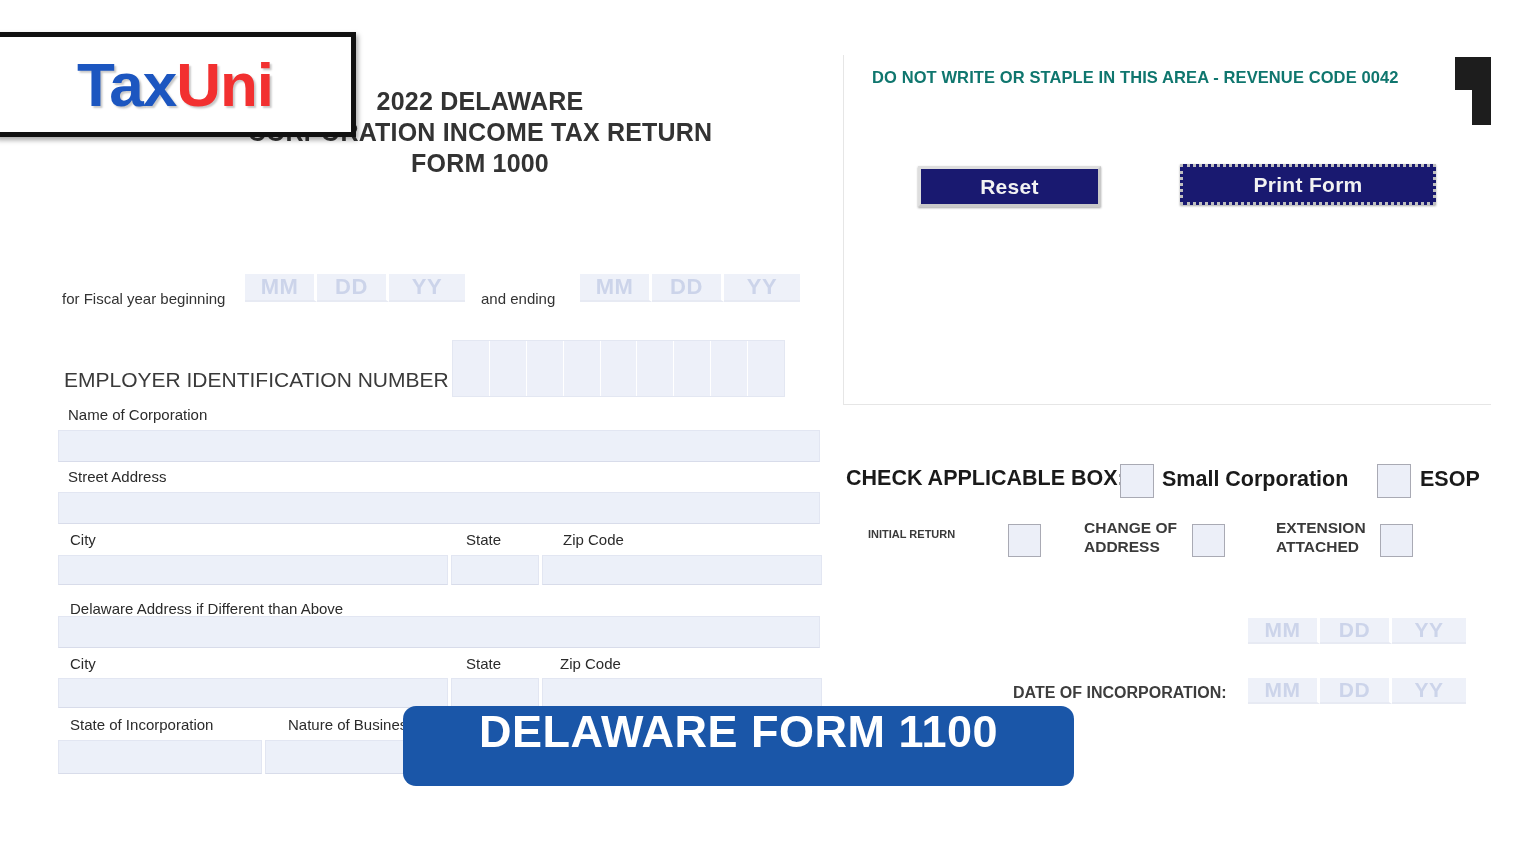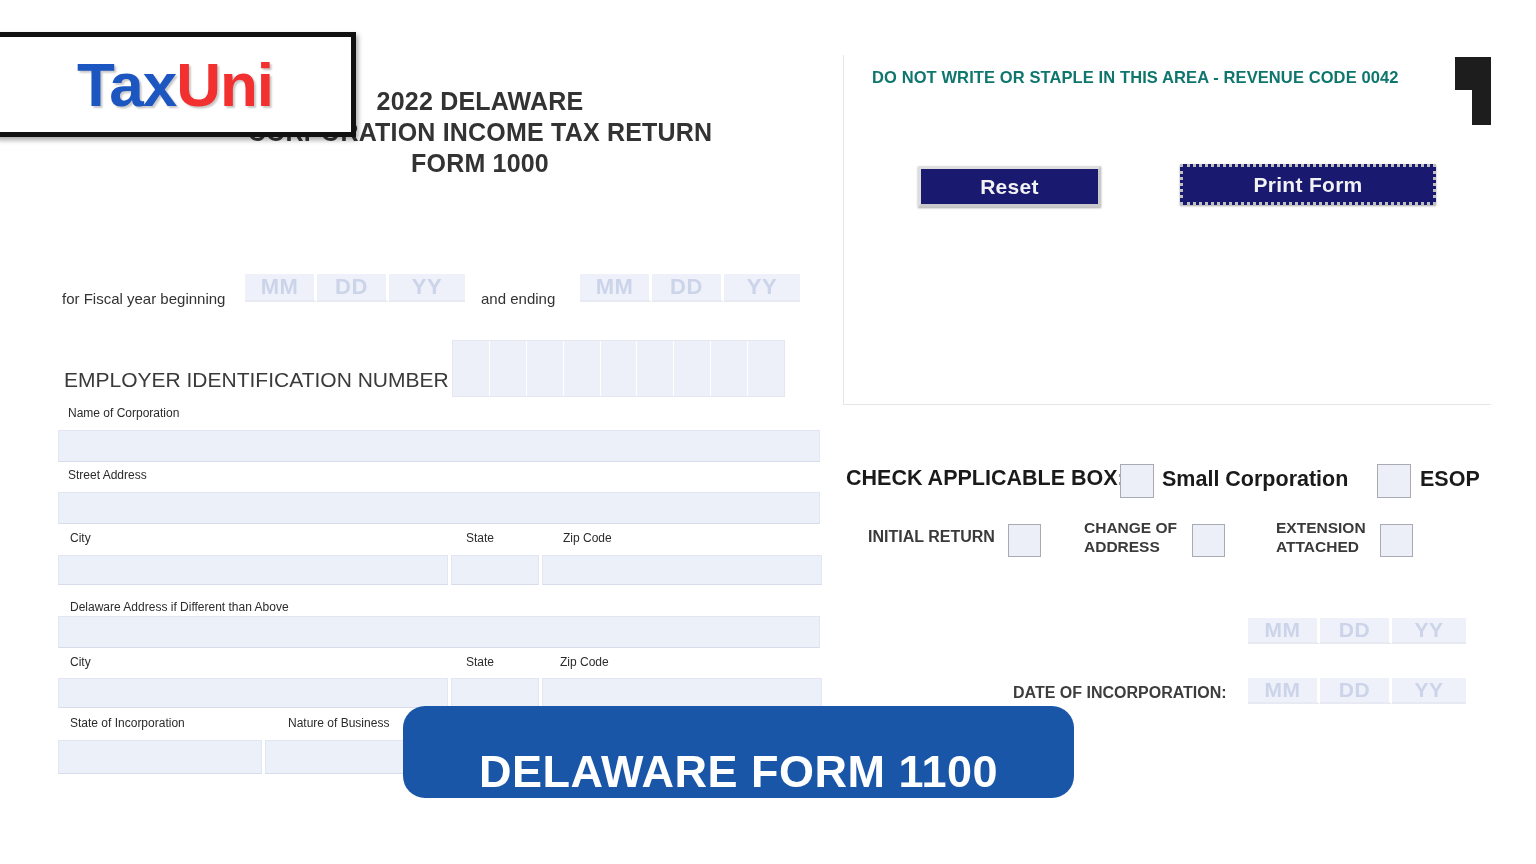--- a/index.html
+++ b/index.html
@@ -32,21 +32,21 @@
   }
   .dategrp .dseg:last-child { border-right: none; }
 
   
   .lbl {
     position: absolute;
     color: #2b2b2b;
     white-space: nowrap;
   }
   .lbl-small { font-size: 15.5px; color: #333; }
-  .lbl-mid   { font-size: 12px; color: #2b2b2b; }
+  .lbl-mid   { font-size: 15px; color: #2b2b2b; }
 
   
   #form-title {
     position: absolute;
     left: 175px; top: 86px; width: 610px;
     text-align: center;
     font-weight: bold;
     font-size: 25px;
     line-height: 31px;
     color: #333333;
@@ -124,24 +124,24 @@
   .cbox {
     position: absolute;
     background: #eceff8;
     border: 1px solid #a9aab4;
     cursor: pointer;
   }
 
   
   #banner {
     position: absolute;
-    left: 403px; top: 706px; width: 671px; height: 92px;
+    left: 403px; top: 706px; width: 671px; height: 80px;
     background: #1a56a8;
-    border-radius: 22px;
-    display: flex; align-items: flex-end; justify-content: center;
+    border-radius: 13px;
+    display: flex; align-items: flex-start; justify-content: center;
     z-index: 45;
   }
   #banner-text {
     color: #ffffff;
     font-weight: bold;
     font-size: 45px;
     letter-spacing: .5px;
     white-space: nowrap;
   }
 </style>
@@ -235,21 +235,21 @@
   <div class="fld" style="left:265px; top:740px; width:557px; height:34px;"></div>
 
   <div class="lbl" style="left:846px; top:466px; font-size:21.5px; font-weight:bold; color:#1a1a1a;">CHECK APPLICABLE BOX:</div>
 
   <div class="cbox" style="left:1120px; top:464px; width:34px; height:34px;"></div>
   <div class="lbl" style="left:1162px; top:467px; font-size:21.5px; font-weight:bold; color:#1a1a1a;">Small Corporation</div>
 
   <div class="cbox" style="left:1377px; top:464px; width:34px; height:34px;"></div>
   <div class="lbl" style="left:1420px; top:467px; font-size:21.5px; font-weight:bold; color:#1a1a1a;">ESOP</div>
 
-  <div class="lbl" style="left:868px; top:528px; font-size:16px; font-weight:bold; color:#3a3a3a;">INITIAL RETURN</div>
+  <div class="lbl" style="left:868px; top:528px; font-size:11px; font-weight:bold; color:#3a3a3a;">INITIAL RETURN</div>
   <div class="cbox" style="left:1008px; top:524px; width:33px; height:33px;"></div>
 
   <div class="lbl" style="left:1084px; top:518px; font-size:15.5px; font-weight:bold; color:#3a3a3a; line-height:19px;">
     <div>CHANGE OF</div>
     <div>ADDRESS</div>
   </div>
   <div class="cbox" style="left:1192px; top:524px; width:33px; height:33px;"></div>
 
   <div class="lbl" style="left:1276px; top:518px; font-size:15.5px; font-weight:bold; color:#3a3a3a; line-height:19px;">
     <div>EXTENSION</div>

